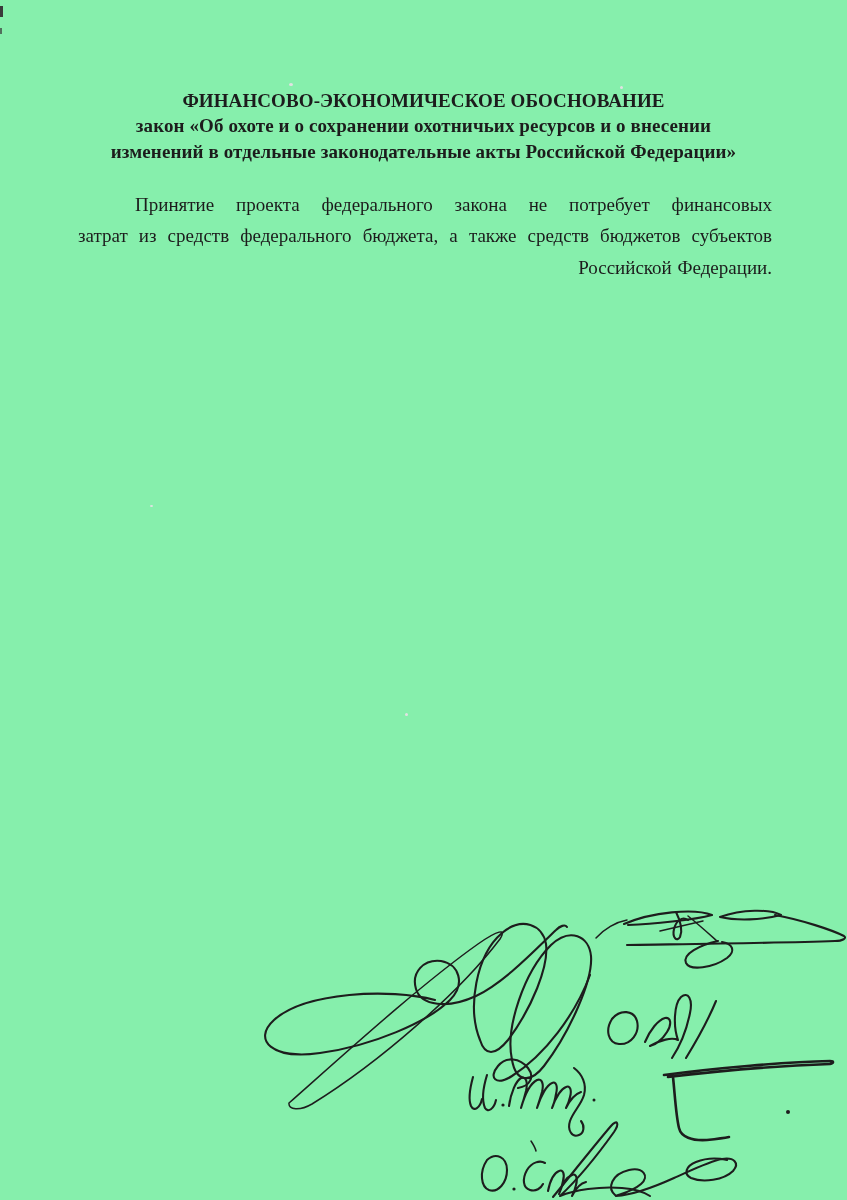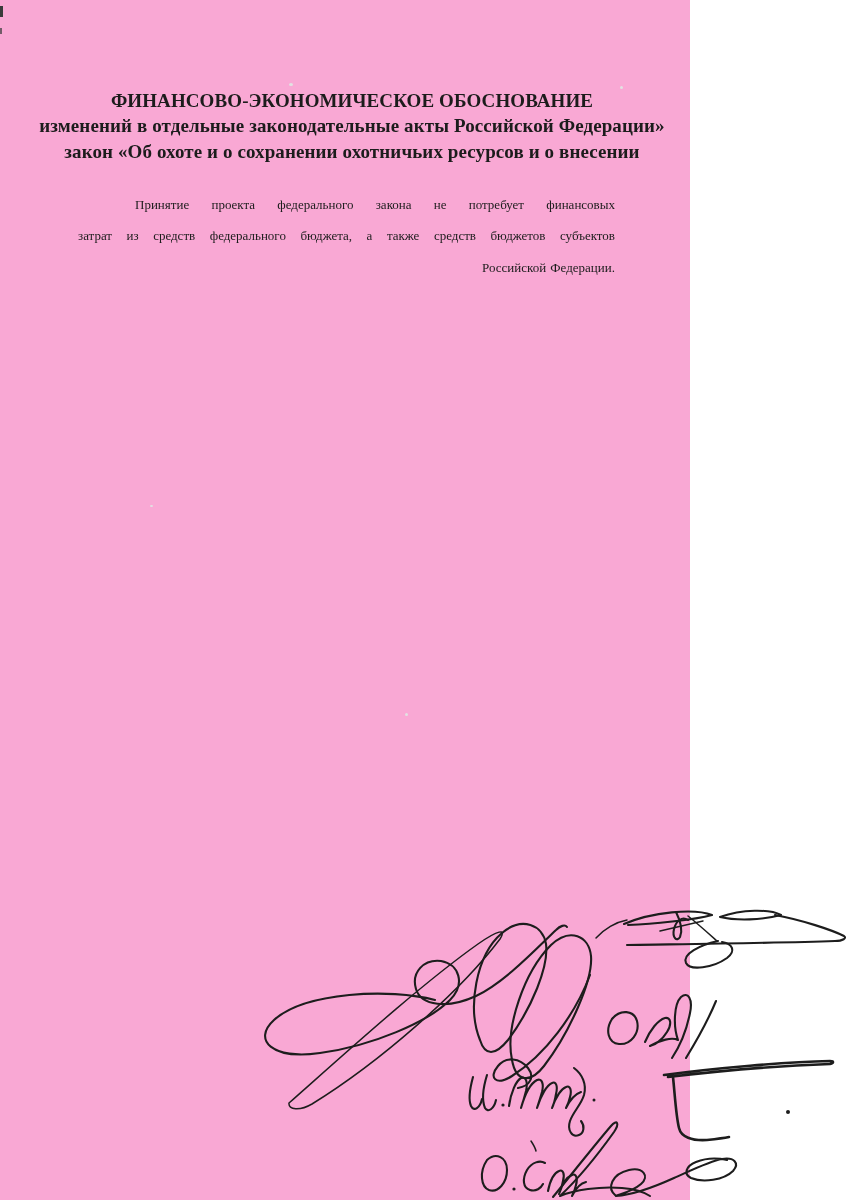--- a/index.html
+++ b/index.html
@@ -10,40 +10,40 @@
     width: 847px;
     height: 1200px;
     background: #ffffff;
     font-family: "Liberation Serif", serif;
     color: #1c1c1c;
     position: relative;
     overflow: hidden;
   }
   .page {
     position: relative;
-    width: 690px;
+    width: 847px;
     height: 1200px;
-    background: #f9a8d4;
+    background: #86efac;
   }
   
   .title-block {
     padding-top: 88px;
     width: 704px;
     margin: 0 auto;
     text-align: center;
     font-weight: bold;
     font-size: 19px;
     line-height: 25.3px;
     letter-spacing: 0.1px;
   }
   .title-line { white-space: nowrap; }
   
   .body-text {
     margin: 25px 75px 0 78px;
-    font-size: 13px;
+    font-size: 19px;
     line-height: 31.6px;
     word-spacing: 1px;
   }
   .body-line-justified {
     text-align: justify;
     text-align-last: justify;
   }
   .body-line-first { text-indent: 57px; }
   .body-line-last { text-align: right; }
   
@@ -83,22 +83,22 @@
 
   <div class="scan-mark" style="left:0;top:6px;width:3px;height:11px;"></div>
   <div class="scan-mark" style="left:0;top:28px;width:2px;height:6px;opacity:.7;"></div>
   <div class="scan-speck" style="left:289px;top:83px;width:4px;height:3px;"></div>
   <div class="scan-speck" style="left:620px;top:86px;width:3px;height:3px;"></div>
   <div class="scan-speck" style="left:405px;top:713px;width:3px;height:3px;"></div>
   <div class="scan-speck" style="left:150px;top:505px;width:3px;height:2px;"></div>
 
   <div class="title-block">
     <div class="title-line">ФИНАНСОВО-ЭКОНОМИЧЕСКОЕ ОБОСНОВАНИЕ</div>
+    <div class="title-line">закон «Об охоте и о сохранении охотничьих ресурсов и о внесении</div>
     <div class="title-line">изменений в отдельные законодательные акты Российской Федерации»</div>
-    <div class="title-line">закон «Об охоте и о сохранении охотничьих ресурсов и о внесении</div>
   </div>
 
   <div class="body-text">
     <div class="body-line-justified body-line-first">Принятие проекта федерального закона не потребует финансовых</div>
     <div class="body-line-justified">затрат из средств федерального бюджета, а также средств бюджетов субъектов</div>
     <div class="body-line-last">Российской Федерации.</div>
   </div>
 
   <svg class="signatures-overlay" viewBox="0 0 847 1200" xmlns="http://www.w3.org/2000/svg">
 

